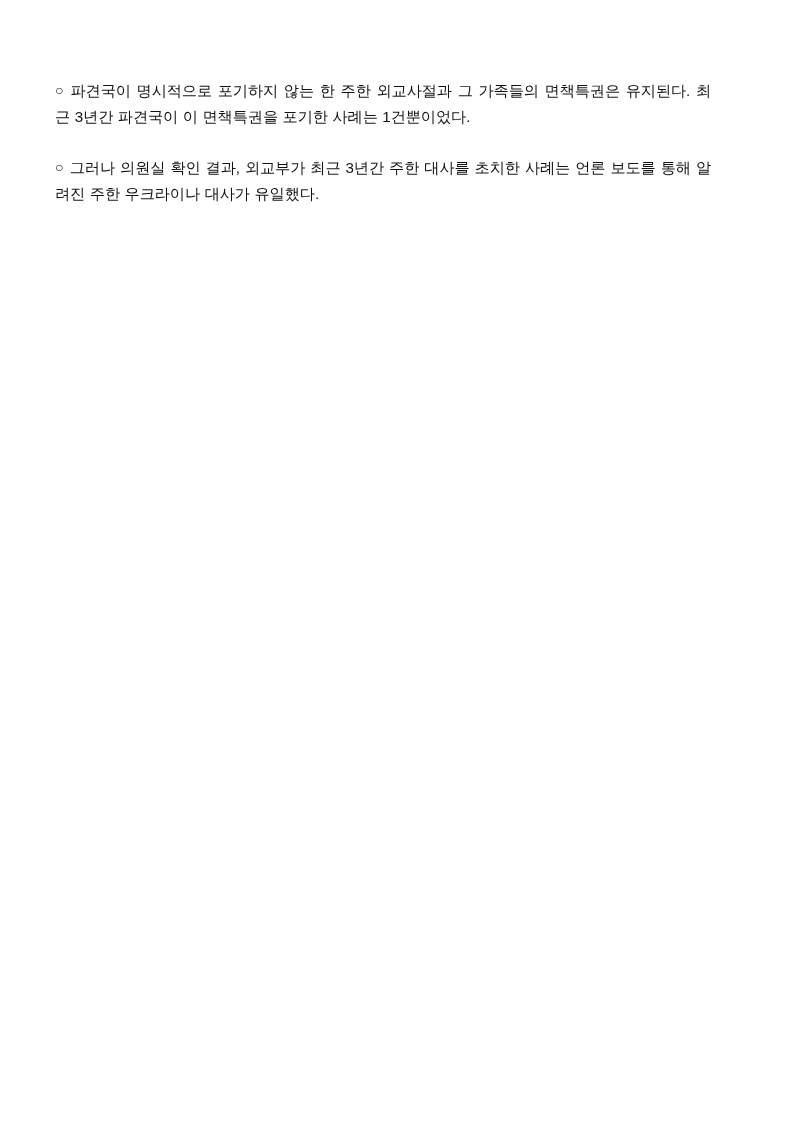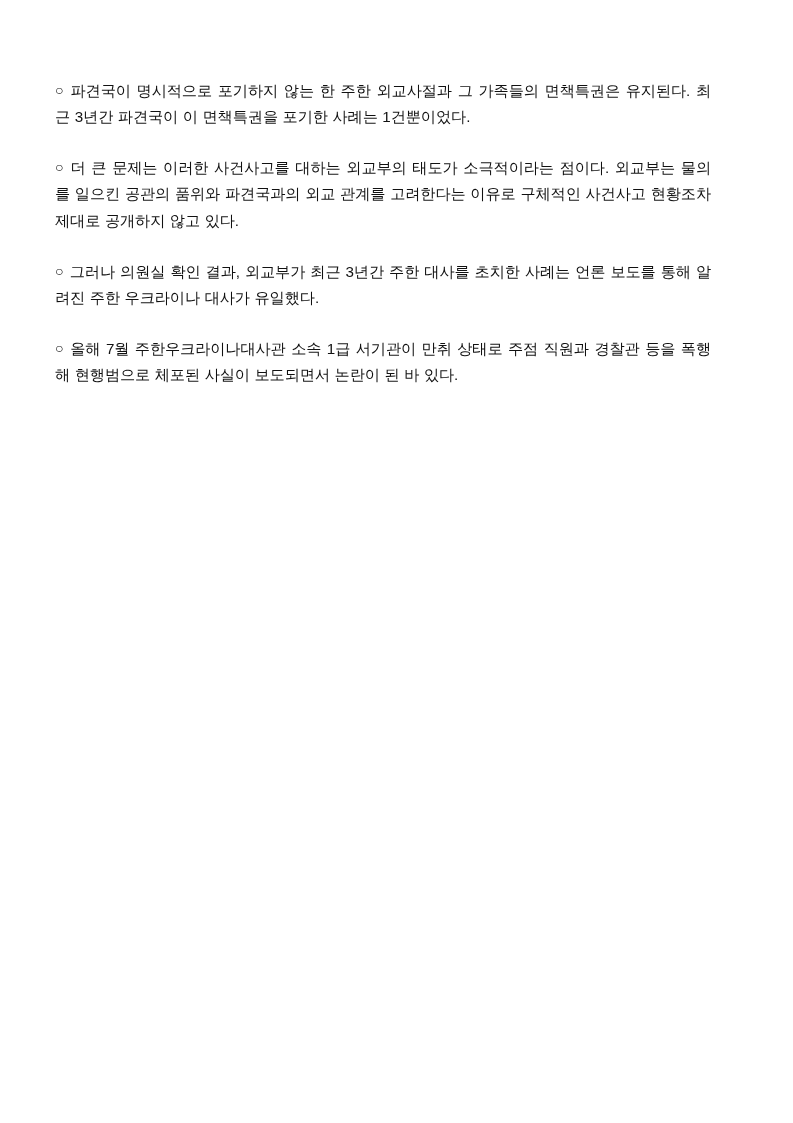--- a/index.html
+++ b/index.html
@@ -48,28 +48,22 @@
 </head>
 <body>
 
 <div class="page">
   <div class="doc-body">
 
     <p class="para">
       <span class="mark">○</span><span>파견국이 명시적으로 포기하지 않는 한 주한 외교사절과 그 가족들의 면책특권은 유지된다. 최근 3년간 파견국이 이 면책특권을 포기한 사례는 1건뿐이었다.</span>
     </p>
 
-    <p class="para">
-      <span class="mark">○</span><span>더 큰 문제는 이러한 사건사고를 대하는 외교부의 태도가 소극적이라는 점이다. 외교부는 물의를 일으킨 공관의 품위와 파견국과의 외교 관계를 고려한다는 이유로 구체적인 사건사고 현황조차 제대로 공개하지 않고 있다.</span>
-    </p>
 
 
     <p class="para">
       <span class="mark">○</span><span>그러나 의원실 확인 결과, 외교부가 최근 3년간 주한 대사를 초치한 사례는 언론 보도를 통해 알려진 주한 우크라이나 대사가 유일했다.</span>
     </p>
 
-    <p class="para">
-      <span class="mark">○</span><span>올해 7월 주한우크라이나대사관 소속 1급 서기관이 만취 상태로 주점 직원과 경찰관 등을 폭행해 현행범으로 체포된 사실이 보도되면서 논란이 된 바 있다.</span>
-    </p>
 
 
   </div>
 </div>
 
 </body></html>

